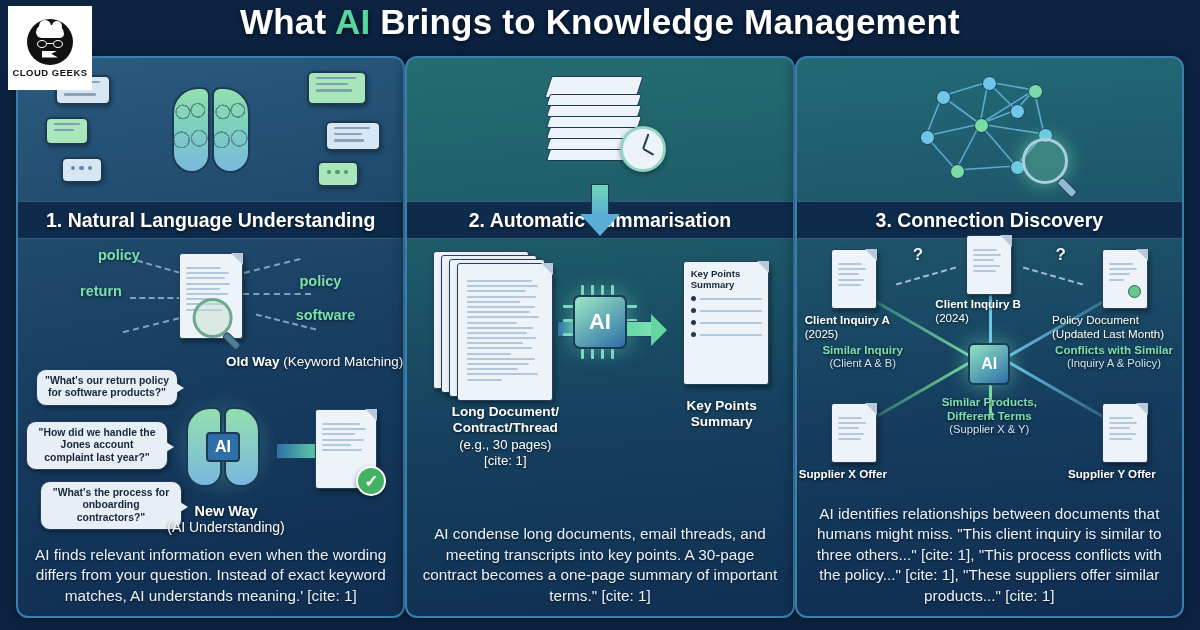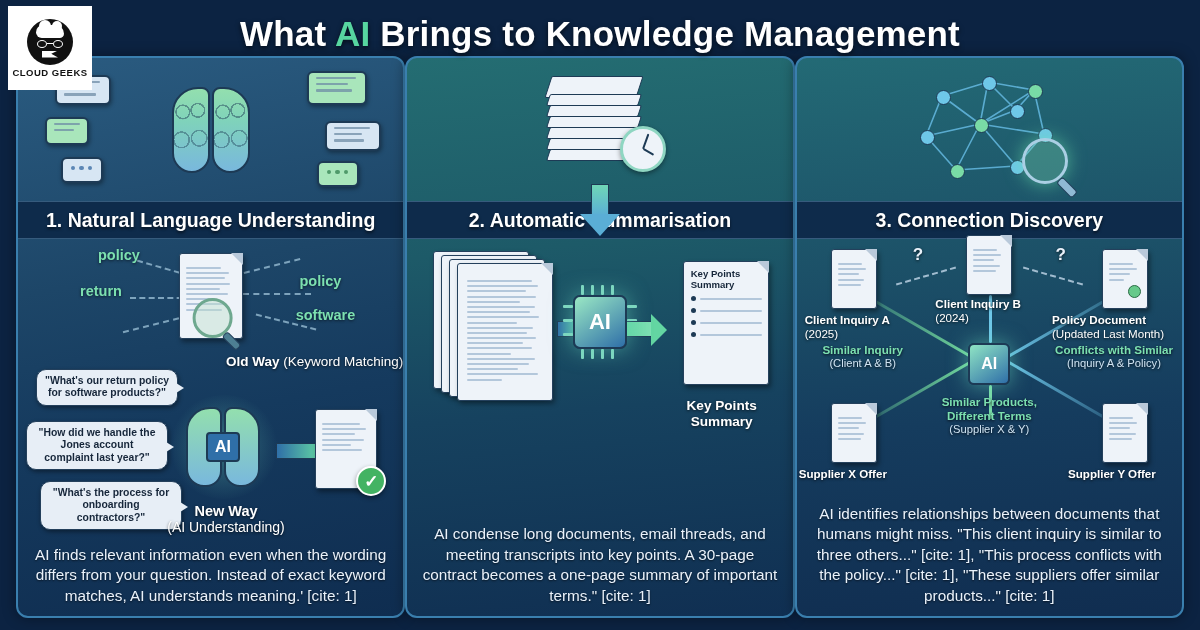--- a/index.html
+++ b/index.html
@@ -67,21 +67,20 @@
   }
 
   
   .title {
     position: absolute; top: 2px; left: 0; width: 100%;
     text-align: center;
     font-size: 35px; font-weight: bold; color: #ffffff;
     letter-spacing: .2px;
     text-shadow: 0 2px 5px rgba(0,0,0,.65);
     z-index: 10;
-    margin-top: 12px;
   }
   .title .ai-hl { color: #57d6a0; }
 
   
   .panels {
     position: absolute; top: 56px; left: 16px;
     width: 1168px; height: 562px;
     display: flex; 
   }
   .panel {
@@ -639,20 +638,26 @@
                 <b></b>
                 <i></i>
               </div>
             <div class="row">
                 <b></b>
                 <i></i>
               </div>
           </div>
         </div>
 
+        <div class="flow-lbl lbl-long">
+          <b>Long Document/</b><br>
+          <b>Contract/Thread</b><br>
+          <span>(e.g., 30 pages)</span><br>
+          <span>[cite: 1]</span>
+        </div>
 
         <div class="flow-lbl lbl-sum">
           <b>Key Points</b><br>
           <b>Summary</b>
         </div>
       </div>
     </div>
     <div class="caption">AI condense long documents, email threads, and meeting transcripts into key points. A 30-page contract becomes a one-page summary of important terms." [cite: 1]</div>
   </div>
 
@@ -729,21 +734,21 @@
           <span class="fold"></span>
             <span class="lines">
               <i style="width:78%"></i>
               <i style="width:90%"></i>
               <i style="width:68%"></i>
               <i style="width:50%"></i>
             </span>
           <span class="dot"></span>
         </div>
         <div class="glbl" style="right:0px;top:74px;width:130px;">
-          <span style="font-weight:bold">Policy Document</span>
+          <span style="font-weight:normal">Policy Document</span>
           <span>(Updated Last Month)</span>
         </div>
 
         <div class="aichip3">AI</div>
 
         <div class="rel" style="left:4px;top:104px;width:124px;">
           <b>Similar Inquiry</b>
           <span>(Client A &amp; B)</span>
         </div>
         <div class="rel" style="right:0px;top:104px;width:136px;">

